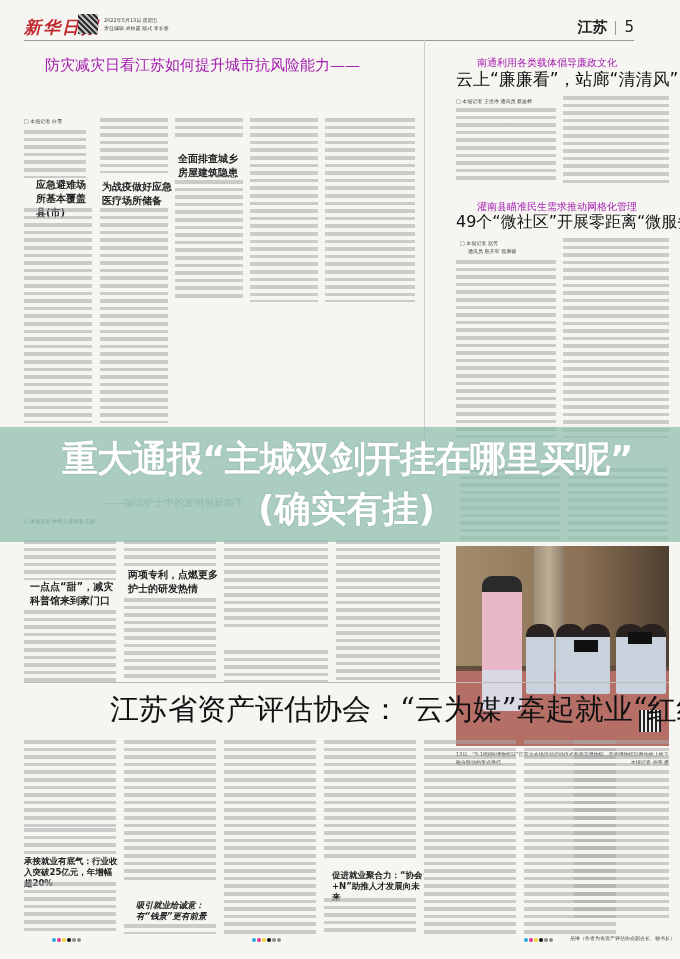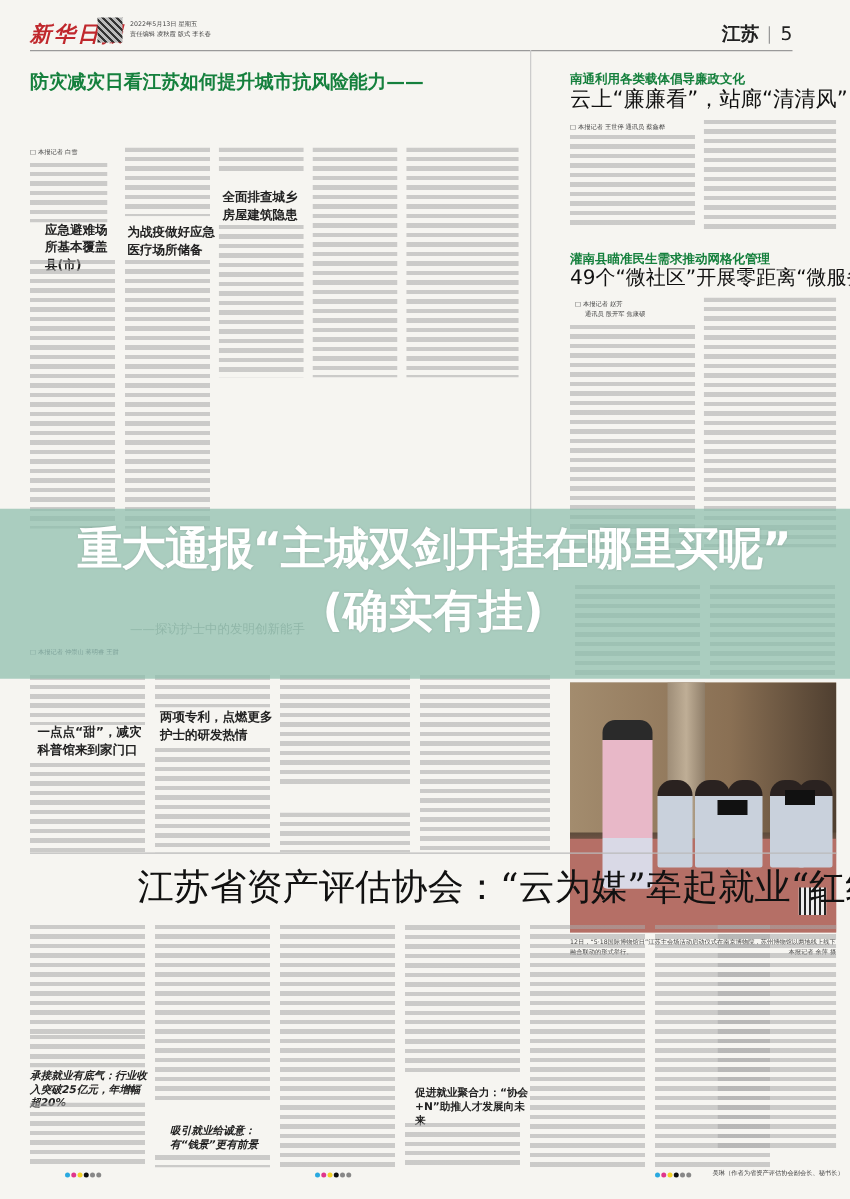--- a/index.html
+++ b/index.html
@@ -5,41 +5,41 @@
   html,body{margin:0;padding:0;}
   body{width:680px;height:959px;overflow:hidden;background:#f6f5f1;position:relative;font-family:"DejaVu Sans",sans-serif;color:#222;}
   .page{position:absolute;left:0;top:0;width:680px;height:959px;}
   .masthead{position:absolute;left:24px;top:14px;width:610px;height:26px;border-bottom:1px solid #9a9a9a;}
   .logo{position:absolute;left:0;top:2px;font-family:"DejaVu Serif",serif;font-style:italic;font-size:17px;color:#c0282d;font-weight:bold;letter-spacing:2px;}
   .qr{position:absolute;left:54px;top:0;width:20px;height:20px;background:repeating-linear-gradient(45deg,#333 0 2px,#bbb 2px 4px);}
   .pubinfo{position:absolute;left:80px;top:2px;font-size:5px;line-height:8px;color:#444;}
   .section{position:absolute;right:0;top:4px;font-family:"DejaVu Serif",serif;font-size:15px;font-weight:bold;color:#222;}
   .section .sep{display:inline-block;width:1px;height:14px;background:#999;margin:0 8px;vertical-align:middle;}
   .section .num{font-family:"DejaVu Sans",sans-serif;font-weight:normal;}
-  .kicker{position:absolute;font-family:"DejaVu Serif",serif;font-weight:bold;color:#15803d;}
+  .kicker{position:absolute;font-family:"DejaVu Serif",serif;font-weight:normal;color:#a21caf;margin-left:21px;}
   .headline{position:absolute;font-family:"DejaVu Sans",sans-serif;font-weight:bold;color:#111;white-space:nowrap;}
   .byline{position:absolute;font-size:5px;color:#444;}
   .col{position:absolute;font-size:5px;line-height:7.6px;color:#666;overflow:hidden;text-align:justify;}
   .col::before{content:"";display:block;height:100%;background:repeating-linear-gradient(to bottom,#a8a8a8 0 3.6px,transparent 3.6px 7.6px);opacity:.55;}
   .subhead{position:absolute;font-size:11px;font-weight:bold;color:#222;line-height:14px;}
   .box{position:absolute;left:205px;top:310px;width:215px;height:128px;background:#f3e6cf;}
   .box .tag{position:absolute;left:10px;top:8px;font-size:6px;color:#444;}
   .box .title{position:absolute;left:0;width:100%;top:22px;text-align:center;font-size:19px;font-weight:bold;color:#222;}
   .rule{position:absolute;height:1px;background:#bbb;}
   .photo{position:absolute;left:456px;top:546px;width:213px;height:200px;background:linear-gradient(180deg,#8c7357 0%,#6c5a44 45%,#5c4b3b 60%,#b06a63 72%,#b56e66 100%);overflow:hidden;}
   .photo .wall{position:absolute;left:0;top:0;width:100%;height:120px;background:linear-gradient(90deg,#a38c6e,#8a7054 60%,#4f3f30);}
   .photo .pillar{position:absolute;left:78px;top:0;width:30px;height:125px;background:linear-gradient(90deg,#9e8d77,#bfae96,#8e7d68);}
   .photo .floor{position:absolute;left:0;top:125px;width:100%;height:75px;background:#b56f66;}
   .photo .singer{position:absolute;left:26px;top:30px;width:40px;height:135px;background:linear-gradient(180deg,#2a2a2a 0 12%,#e8b8c8 12% 70%,#d9d9e6 70%);border-radius:10px 10px 4px 4px;}
   .photo .musician{position:absolute;width:28px;height:70px;background:linear-gradient(180deg,#2a2220 0 18%,#c9d1dc 18%);border-radius:12px 12px 2px 2px;top:78px;}
   .photo .stand{position:absolute;width:24px;height:12px;background:#111;}
   .photo .pqr{position:absolute;right:8px;bottom:14px;width:22px;height:22px;background:repeating-linear-gradient(90deg,#222 0 2px,#eee 2px 4px);}
   .caption{position:absolute;left:456px;top:750px;width:213px;font-size:5px;color:#444;line-height:8px;}
   .bighead{position:absolute;left:110px;top:690px;font-family:"DejaVu Serif",serif;font-size:29px;color:#111;white-space:nowrap;}
-  .overlay{position:absolute;left:0;top:407px;width:680px;height:136px;background:rgba(140,190,172,.72);}
+  .overlay{position:absolute;left:0;top:427px;width:680px;height:115px;background:rgba(140,190,172,.72);}
   .overlay .l1{position:absolute;left:62px;top:8px;font-size:36px;font-weight:bold;color:#fff;white-space:nowrap;letter-spacing:-1px;text-shadow:0 0 2px rgba(0,0,0,.15);}
   .overlay .l2{position:absolute;left:258px;top:58px;font-size:36px;font-weight:bold;color:#fff;white-space:nowrap;text-shadow:0 0 2px rgba(0,0,0,.15);}
   .ghost{position:absolute;font-family:"DejaVu Serif",serif;color:rgba(40,60,55,.45);white-space:nowrap;}
   .dots{position:absolute;top:938px;font-size:0;}
   .dots span{display:inline-block;width:4px;height:4px;border-radius:50%;margin-right:1px;}
   .sig{position:absolute;left:570px;top:935px;font-size:5px;color:#444;}
 </style>
 </head>
 <body>
 
@@ -125,21 +125,21 @@
   </div>
   <div class="caption">
     <span>12日，“5·18国际博物馆日”江苏主会场活动启动仪式在南京博物院，苏州博物馆以两地线上线下融合联动的形式举行。</span>
     <span style="float:right">本报记者 余萍 摄</span>
   </div>
 
   <div class="rule" style="left:24px;top:682px;width:645px;"></div>
   <div class="bighead">江苏省资产评估协会：“云为媒”牵起就业“红线”</div>
 
   <div class="col" style="left:24px;top:740px;width:92px;height:88px;"></div>
-  <div class="subhead" style="left:24px;top:856px;width:95px;font-size:8.5px;line-height:11px;font-style:italic;">承接就业有底气：行业收入突破25亿元，年增幅超20%</div>
+  <div class="subhead" style="left:24px;top:856px;width:95px;font-size:8.5px;line-height:11px;">承接就业有底气：行业收入突破25亿元，年增幅超20%</div>
   <div class="col" style="left:24px;top:882px;width:92px;height:50px;"></div>
   <div class="col" style="left:24px;top:828px;width:92px;height:26px;"></div>
 
   <div class="col" style="left:124px;top:740px;width:92px;height:140px;"></div>
   <div class="subhead" style="left:136px;top:900px;width:80px;font-size:8.5px;line-height:11px;font-style:italic;">吸引就业给诚意：有“钱景”更有前景</div>
   <div class="col" style="left:124px;top:924px;width:92px;height:10px;"></div>
 
   <div class="col" style="left:224px;top:740px;width:92px;height:194px;"></div>
 
   <div class="col" style="left:324px;top:740px;width:92px;height:118px;"></div>

